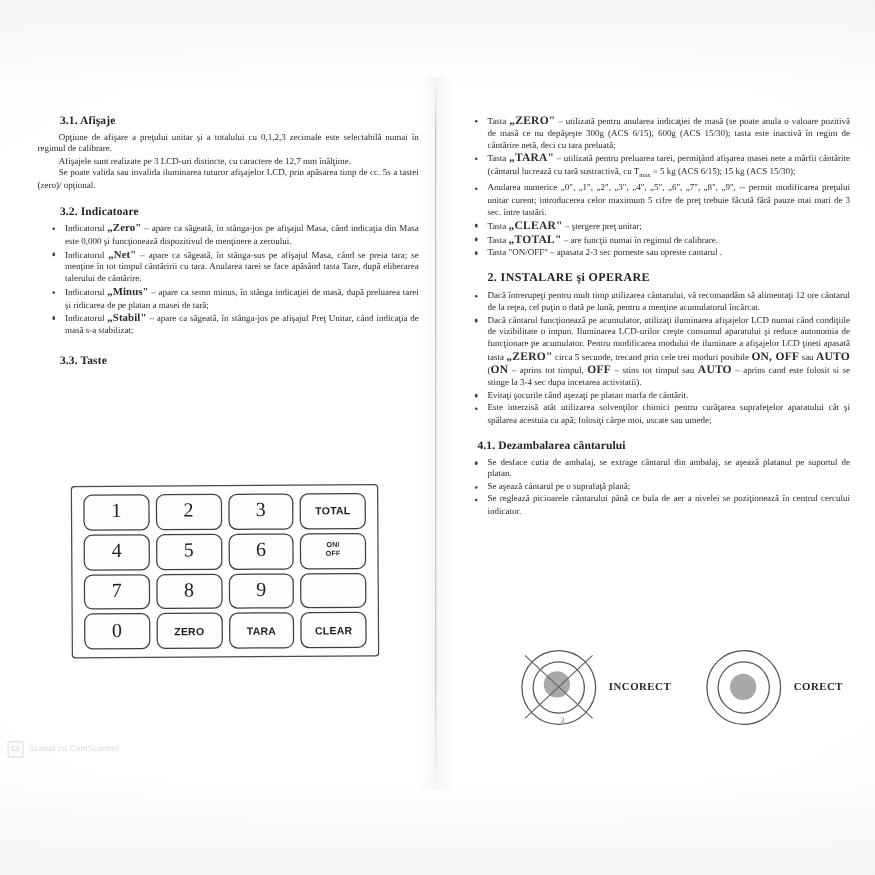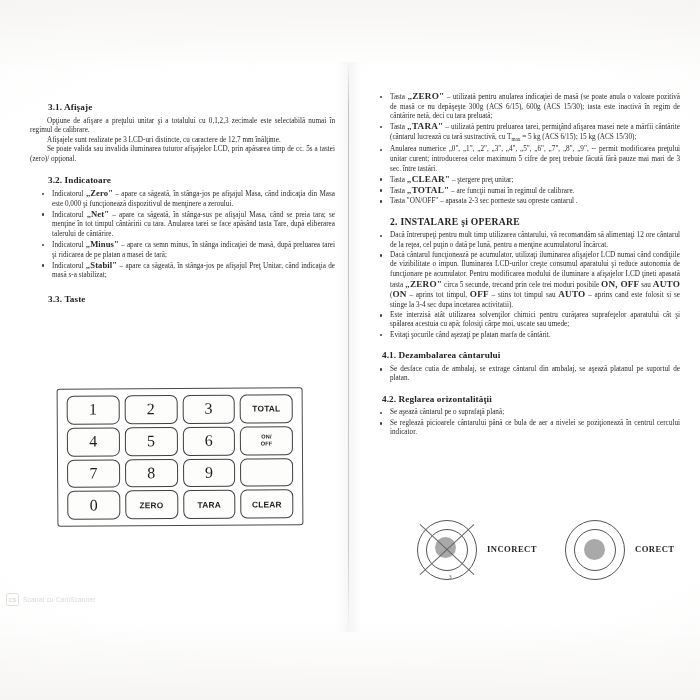--- a/index.html
+++ b/index.html
@@ -52,21 +52,21 @@
   }
 
   
   .col {
     position: absolute;
     top: 92px;
     font-size: 7.2px;
     line-height: 9.6px;
     text-align: justify;
   }
-  #col-left  { left: 30px;  width: 305px; margin-top: 11px; }
+  #col-left  { left: 30px;  width: 305px; }
   #col-right { left: 368px; width: 312px; }
 
   h3.section {
     font-size: 9.2px;
     font-weight: bold;
     margin: 0 0 4px 0;
     padding-left: 18px;
     letter-spacing: 0.1px;
     color: #232323;
   }
@@ -379,35 +379,34 @@
     <h3 class="section numbered gap-top">2.   INSTALARE şi OPERARE</h3>
 
     <ul class="bullets">
       <li>
         <span>Dacă întrerupeţi pentru mult timp utilizarea cântarului, vă recomandăm să alimentaţi 12 ore cântarul de la reţea,  cel puţin o dată pe lună, pentru a menţine acumulatorul încărcat.</span>
       </li>
       <li>
         <span>Dacă cântarul funcţionează pe acumulator, utilizaţi iluminarea afişajelor LCD numai când condiţiile de vizibilitate o impun. Iluminarea LCD-urilor creşte consumul aparatului şi reduce autonomia de funcţionare pe acumulator. Pentru modificarea modului de iluminare a afişajelor LCD ţineti apasată tasta </span><span class="kw-xl">„ZERO"</span><span> circa 5 secunde, trecand prin cele trei moduri posibile </span><span class="kw-xl">ON, OFF</span><span> sau </span><span class="kw-xl">AUTO</span><span> (</span><span class="kw-xl">ON</span><span> – aprins tot timpul, </span><span class="kw-xl">OFF</span><span> – stins tot timpul sau </span><span class="kw-xl">AUTO</span><span> – aprins cand este folosit si se stinge la 3-4 sec dupa incetarea activitatii).</span>
       </li>
       <li>
+        <span>Evitaţi şocurile când aşezaţi pe platan marfa de cântărit.</span>
+      </li>
+      <li>
         <span>Este interzisă atât utilizarea solvenţilor chimici pentru curăţarea suprafeţelor aparatului cât şi spălarea acestuia cu apă; folosiţi cârpe moi, uscate sau umede;</span>
       </li>
-      <li>
-        <span>Evitaţi şocurile când aşezaţi pe platan marfa de cântărit.</span>
-      </li>
     </ul>
 
     <h3 class="section sub gap-top">4.1. Dezambalarea cântarului</h3>
     <ul class="bullets">
       <li>
         <span>Se desface cutia de ambalaj, se extrage cântarul din ambalaj, se aşează platanul pe suportul de platan.</span>
       </li>
     </ul>
 
-    <h3 class="section sub gap-top">4.2. Reglarea orizontalităţii</h3>
     <ul class="bullets">
       <li>
         <span>Se aşează cântarul pe o suprafaţă plană;</span>
       </li>
       <li>
         <span>Se reglează picioarele cântarului până ce bula de aer a nivelei se poziţionează  în centrul cercului indicator.</span>
       </li>
     </ul>
   </div>
 

